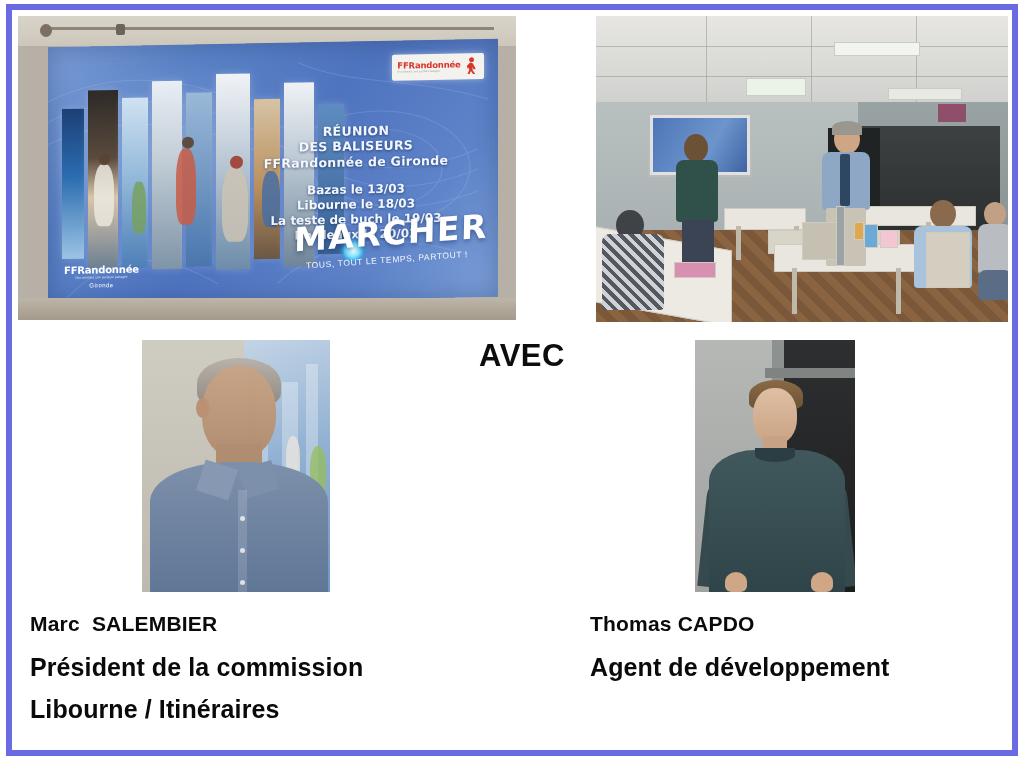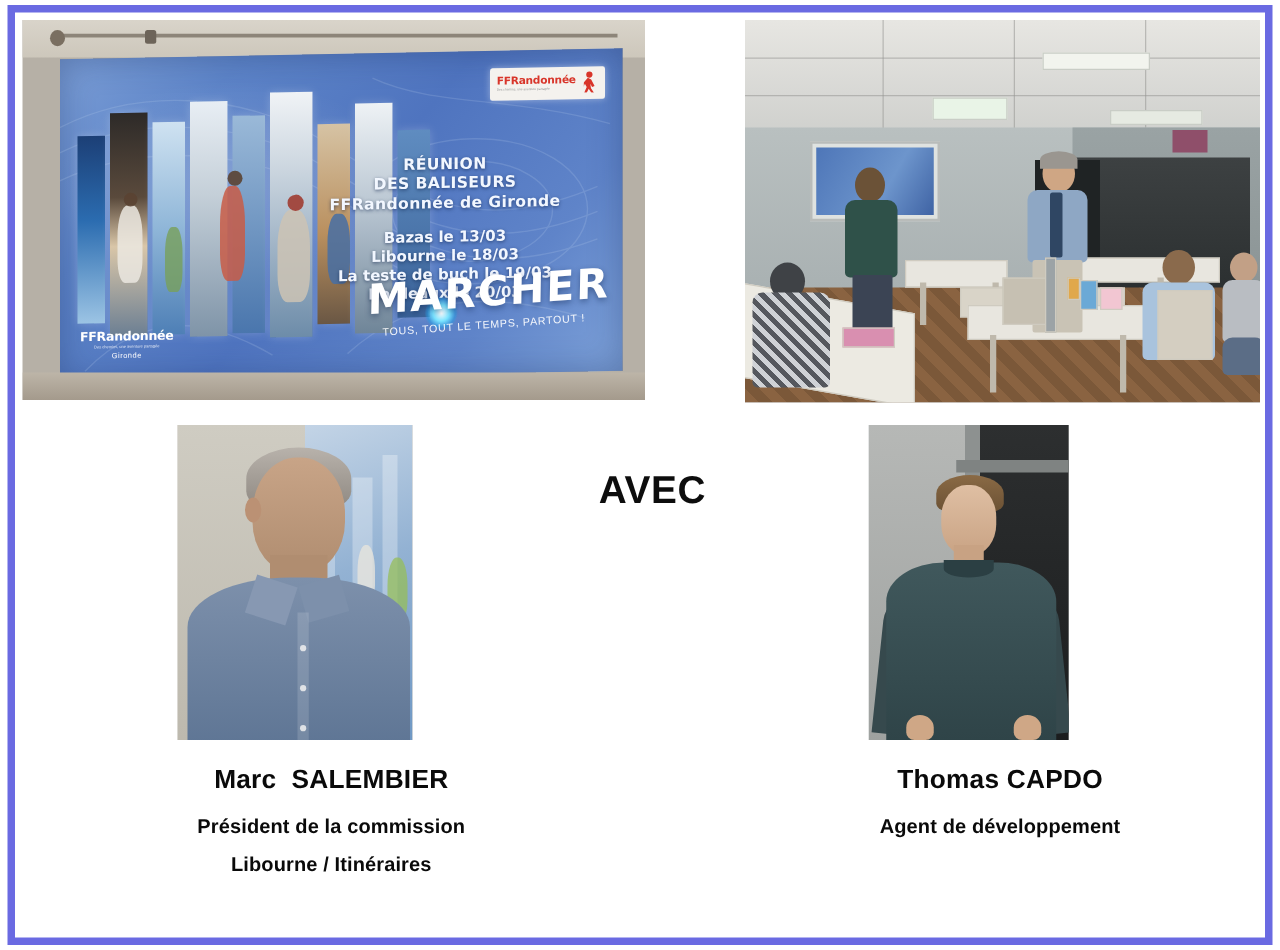--- a/index.html
+++ b/index.html
@@ -353,41 +353,40 @@
     background:#cfa786; border-radius: 50% 50% 30% 30%;
   }
 
   
   .center-word {
     position: absolute;
     text-align: center;
     color: #0d0d0d;
     font-family: "Liberation Sans", sans-serif;
     font-weight: bold;
-    margin-top: 36px;
   }
   #word-avec { left: 412px; top: 338px; width: 220px; font-size: 31px; letter-spacing: .5px; }
   #word-et   { left: 412px; top: 460px; width: 220px; font-size: 25px; }
 
   
   .caption {
     position: absolute;
-    text-align: center;
+    text-align: left;
     color: #0a0a0a;
     font-family: "Liberation Sans", sans-serif;
   }
   .caption .name {
     font-weight: bold;
     font-size: 21px;
     letter-spacing: .2px;
     white-space: pre;
   }
   .caption .role-line {
     font-weight: bold;
-    font-size: 16px;
+    font-size: 25px;
     margin-top: 17px;
     letter-spacing: .1px;
   }
   .caption .role-line + .role-line { margin-top: 13px; }
 
   #caption-marc   { left: 30px;  top: 612px; width: 470px; }
   #caption-thomas { left: 590px; top: 612px; width: 420px; }
 </style>
 </head>
 <body>

